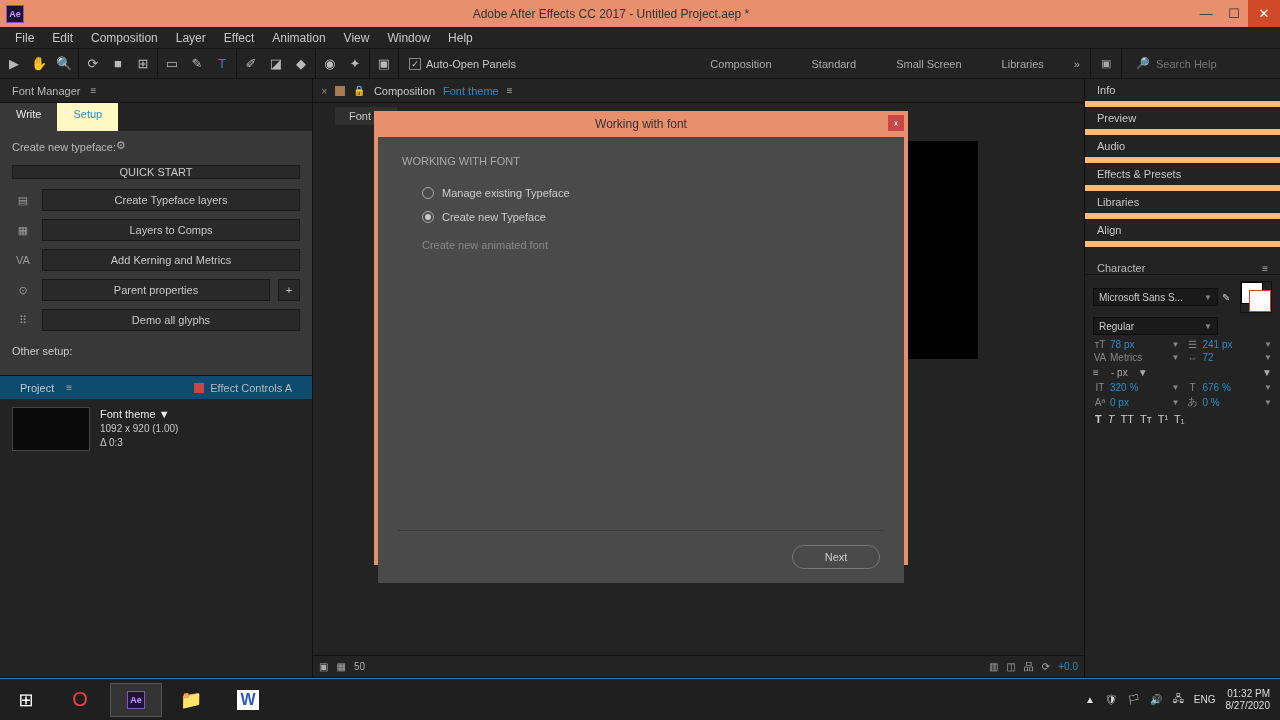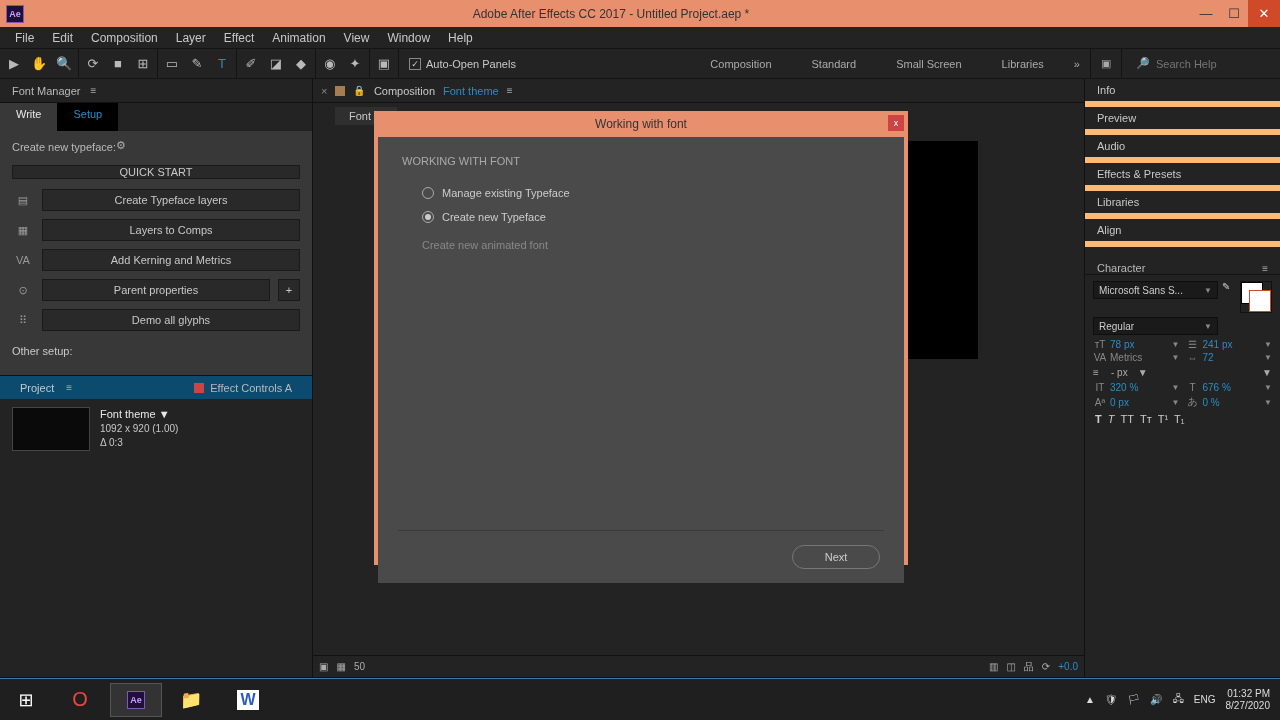--- a/index.html
+++ b/index.html
@@ -21,21 +21,21 @@
 .ws-chev{padding:0 10px;color:#aaa}
 .ws-icon{padding:0 10px;color:#aaa;border-left:1px solid #141414;height:100%;display:flex;align-items:center}
 .search{display:flex;align-items:center;gap:6px;padding:0 14px;height:100%;border-left:1px solid #141414}
 .search input{background:transparent;border:none;color:#aaa;font-size:11px;outline:none;width:110px}
 .body{display:flex;height:598px}
 .left{width:313px;display:flex;flex-direction:column;border-right:1px solid #111}
 .fontmgr-head{height:24px;background:#232323;display:flex;align-items:center;padding:0 12px;gap:10px;border-bottom:1px solid #111}
 .fontmgr-tabs{height:28px;display:flex;background:#232323}
 .fmtab{padding:5px 16px;font-size:11px;cursor:pointer}
 .fmtab.write{background:#383838;color:#e8e8e8}
-.fmtab.setup{background:#000000;color:#2a8cc7}
+.fmtab.setup{background:#fef9c3;color:#2a8cc7}
 .fontmgr-body{background:#383838;flex:0 0 auto;display:flex;flex-direction:column;padding-bottom:10px}
 .create-row{display:flex;align-items:center;justify-content:flex-start;padding:8px 12px}
 .slider-icon{width:16px;height:16px;color:#aaa}
 .fmrow{display:flex;align-items:center;gap:8px;padding:4px 12px}
 .fmrow .ic{width:22px;display:flex;justify-content:center;color:#999}
 .fmbtn{flex:1;background:#292929;border:1px solid #1a1a1a;color:#c8c8c8;height:22px;display:flex;align-items:center;justify-content:center;font-size:11px;cursor:pointer}
 .fmbtn.quick{margin:2px 12px 6px}
 .plus-btn{width:22px;height:22px;background:#292929;border:1px solid #1a1a1a;display:flex;align-items:center;justify-content:center;color:#c8c8c8;cursor:pointer}
 .other-setup{padding:10px 12px 8px;color:#c8c8c8;background:#383838}
 .proj-tabs{height:24px;background:#0c4a6e;display:flex;align-items:center;padding:0 12px;gap:4px;border-top:1px solid #111}
@@ -56,21 +56,21 @@
 .viewer{flex:1;background:#232323;position:relative}
 .fonttab{position:absolute;top:4px;left:22px;background:#2f2f2f;padding:3px 14px;color:#c8c8c8;font-size:11px}
 .preview{position:absolute;top:38px;left:280px;width:385px;height:218px;background:#000}
 .viewer-ft{position:absolute;bottom:0;left:0;right:0;height:22px;background:#232323;display:flex;align-items:center;padding:0 6px;gap:8px;color:#aaa;font-size:10px;border-top:1px solid #111}
 .viewer-ft .sp{flex:1}
 .viewer-ft .blue{color:#2a8cc7}
 .right{width:196px;background:#232323;border-left:1px solid #111;display:flex;flex-direction:column}
 .rpanel{height:28px;display:flex;align-items:center;padding:0 12px;color:#c8c8c8;border-bottom:6px solid #fdba74;font-size:11px;cursor:pointer}
 .char-head{display:flex;align-items:flex-end;justify-content:space-between;padding:0 12px;height:28px;border-bottom:1px solid #141414}
 .char-body{padding:6px 8px;font-size:10px;color:#aaa}
-.char-row{display:flex;align-items:flex-start;gap:4px;margin-bottom:4px}
+.char-row{display:flex;align-items:center;gap:4px;margin-bottom:4px}
 .char-sel{flex:1;background:#1a1a1a;border:1px solid #0e0e0e;padding:2px 5px;color:#ccc;height:18px;display:flex;align-items:center;justify-content:space-between}
 .char-sel .ar{font-size:8px;color:#888}
 .eyedrop{width:14px;color:#ccc}
 .swatch{width:32px;height:32px;position:relative;border:1px solid #111}
 .sw-f{position:absolute;top:0;left:0;width:22px;height:22px;background:#fff;border:1px solid #000}
 .sw-b{position:absolute;bottom:0;right:0;width:22px;height:22px;background:#fff;border:1px solid #d04a2a}
 .char-grid{display:grid;grid-template-columns:1fr 1fr;gap:2px 6px}
 .cg{display:flex;align-items:center;gap:3px}
 .cg .lbl{width:14px;text-align:center;color:#888;font-size:10px}
 .cg .val{color:#2a8cc7;flex:1}

